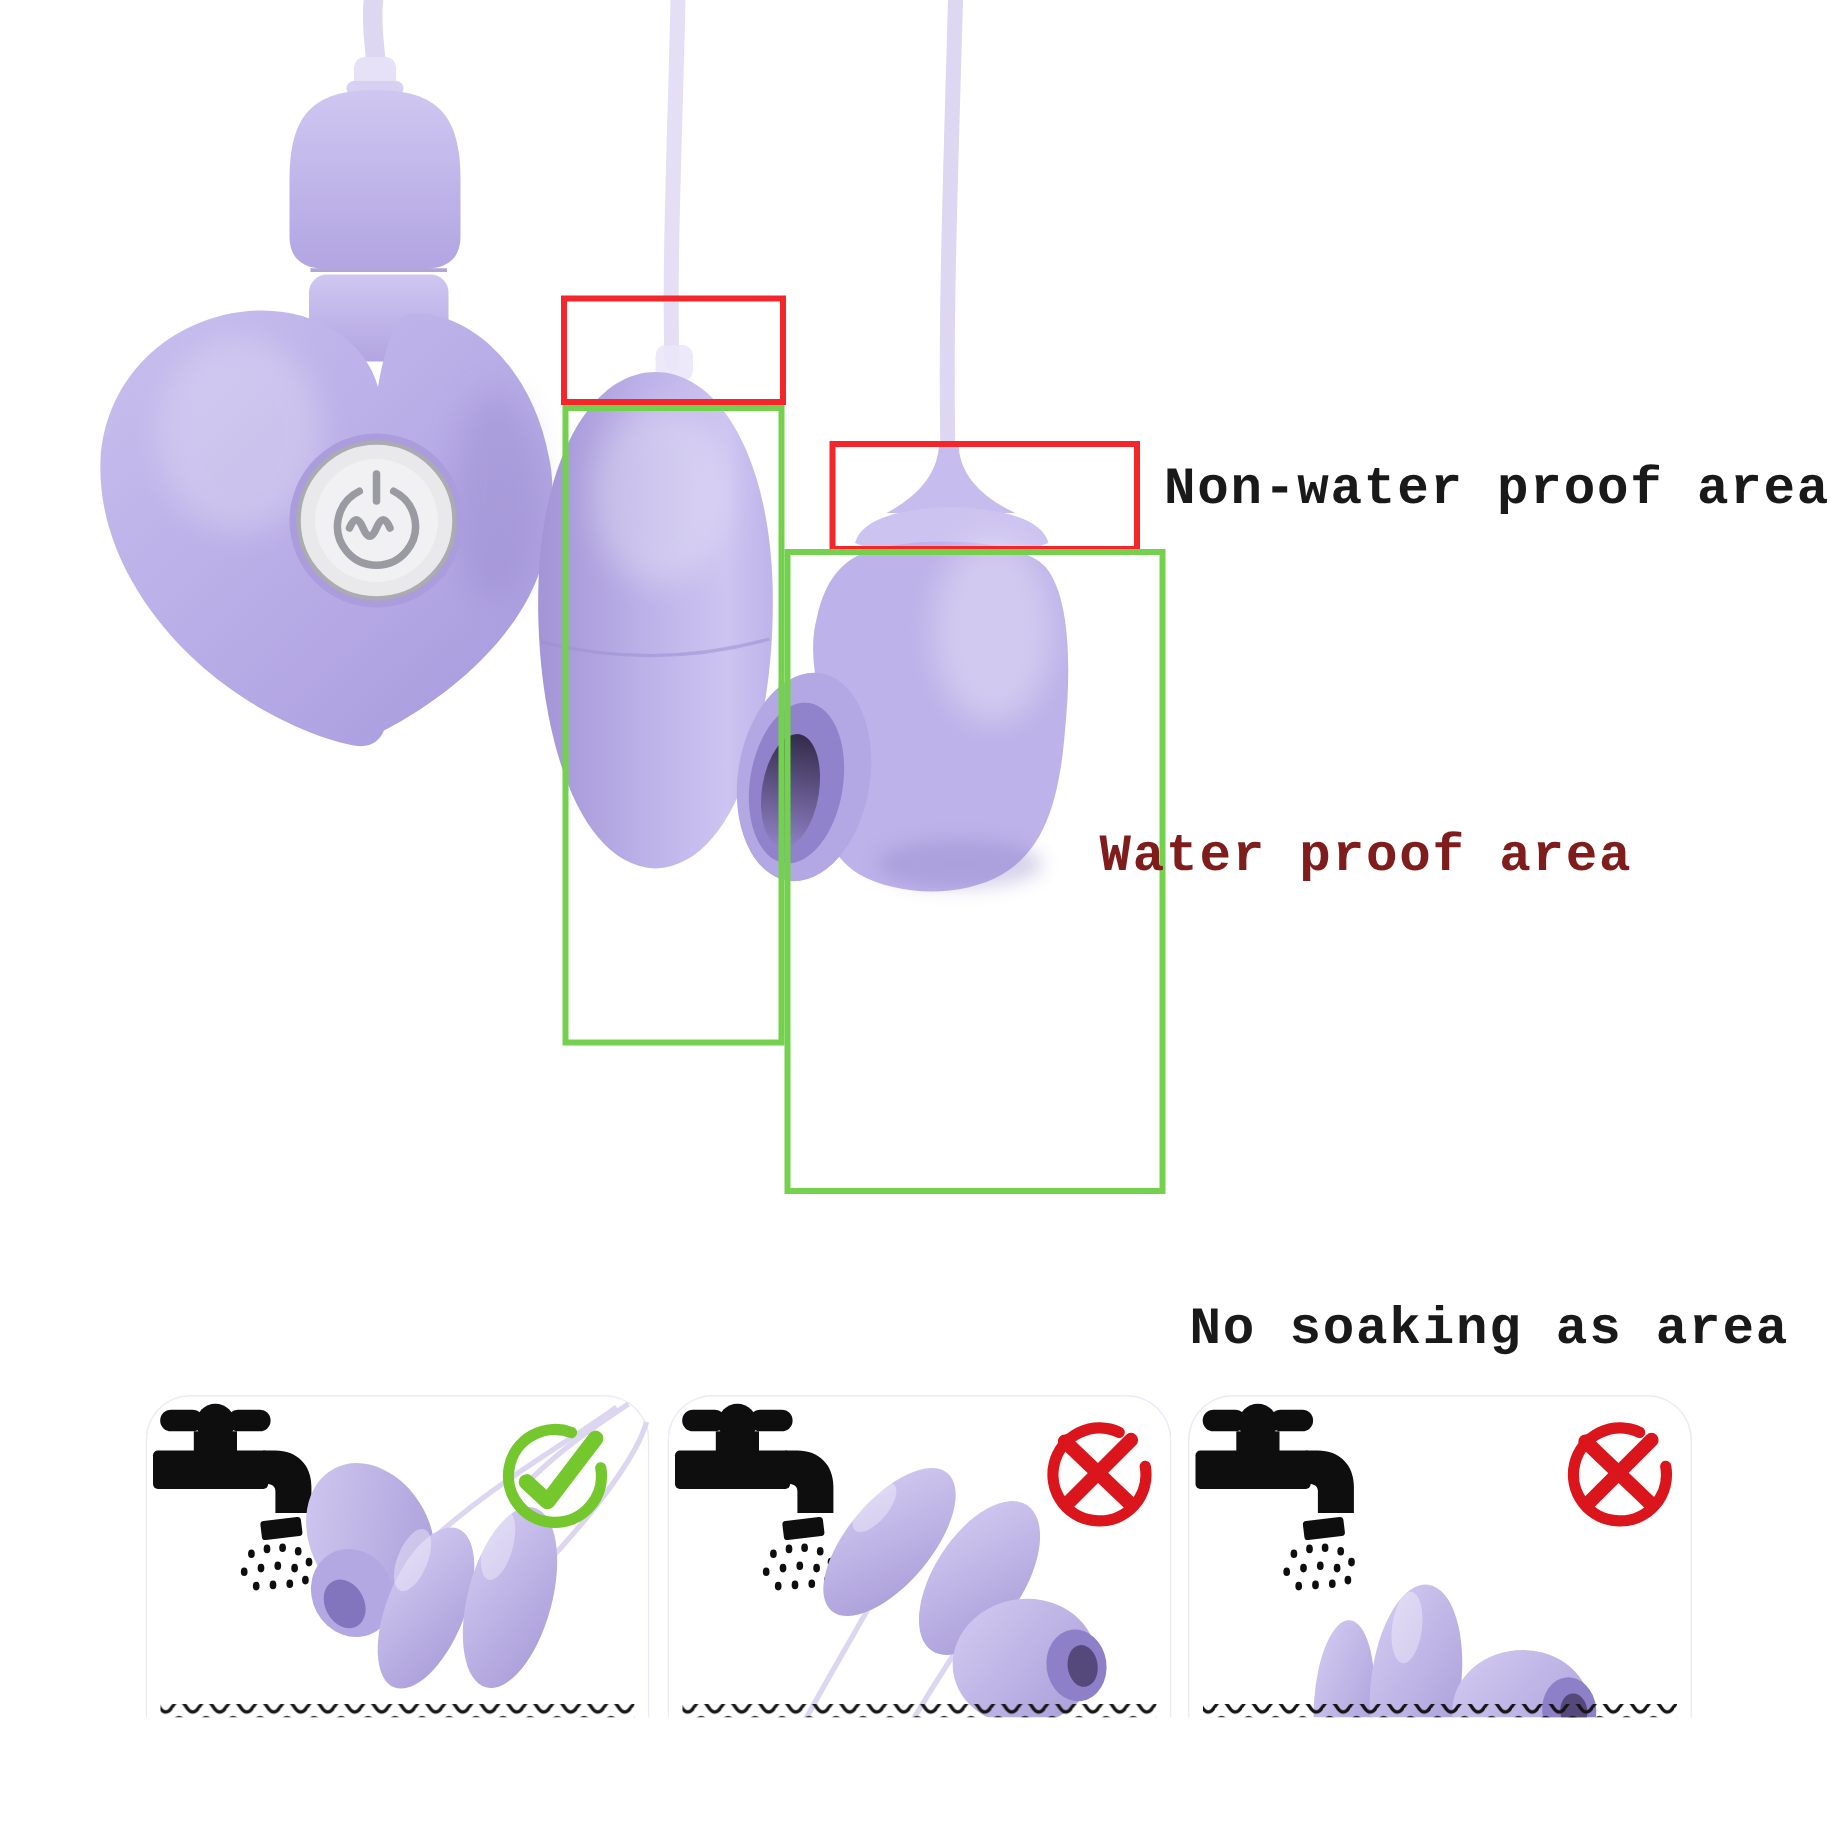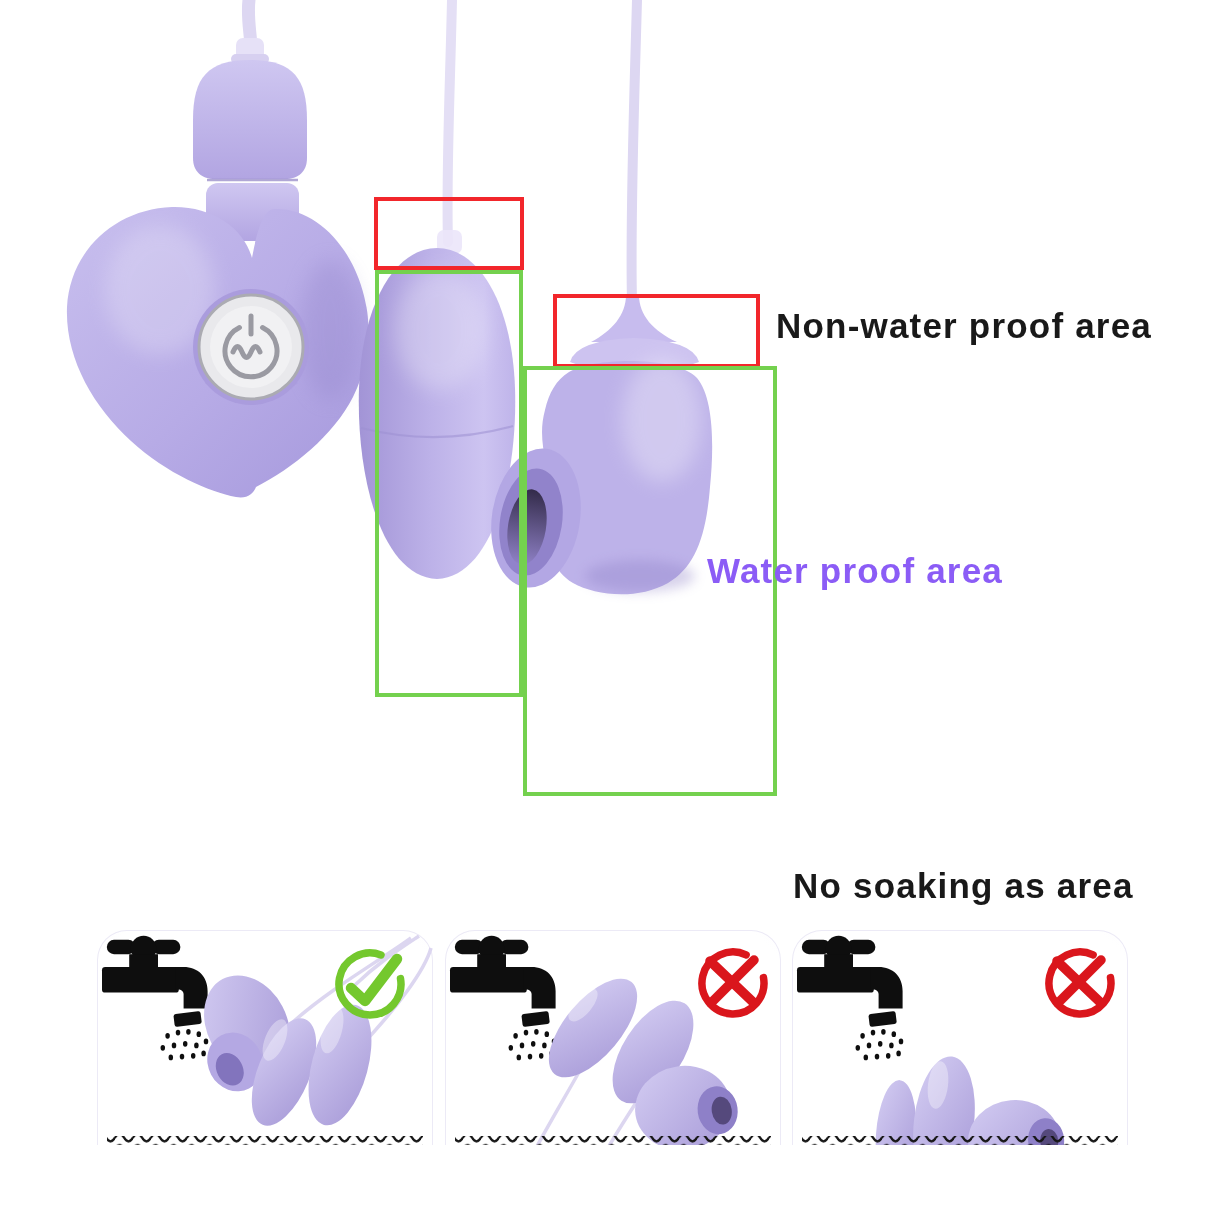--- a/index.html
+++ b/index.html
@@ -1,18 +1,18 @@
 <!DOCTYPE html>
 <html><head>
 <meta charset="utf-8">
 <style>
   html,body{margin:0;padding:0;background:#ffffff;}
   .scene{
     position:relative;width:1220px;height:1145px;background:#ffffff;overflow:hidden;
-    font-family:Liberation Sans, sans-serif;
+    font-family:Liberation Mono, monospace;
     text-align:center;
   }
   .scene svg{display:block;}
   .device-scene{position:absolute;left:0;top:0;}
   .abox{position:absolute;border-style:solid;border-width:4px;background:transparent;}
   #box-red-egg{left:374px;top:197px;width:142px;height:65px;}
   #box-green-egg{left:375px;top:270px;width:140px;height:419px;}
   #box-red-sucker{left:553px;top:294px;width:199px;height:66px;}
   #box-green-sucker{left:523px;top:366px;width:246px;height:422px;}
   .label{
@@ -173,21 +173,21 @@
       <ellipse cx="640" cy="576" rx="55" ry="16" fill="#8d7fc6" opacity="0.35" filter="url(#blur6)"></ellipse>
     </g>
   </svg>
 
   <div class="abox" id="box-red-egg" style="border-color: rgb(242, 38, 43);"></div>
   <div class="abox" id="box-green-egg" style="border-color: rgb(116, 209, 78);"></div>
   <div class="abox" id="box-red-sucker" style="border-color: rgb(242, 38, 43);"></div>
   <div class="abox" id="box-green-sucker" style="border-color: rgb(116, 209, 78);"></div>
 
   <div class="label" id="label-nonwater" style="color: rgb(25, 25, 25);">Non-water proof area</div>
-  <div class="label" id="label-water" style="color: #8b5cf6;">Water proof area</div>
+  <div class="label" id="label-water" style="color: #7f1d1d; margin-left: 26px;">Water proof area</div>
   <div class="label" id="label-soak" style="color: rgb(25, 25, 25);">No soaking as area</div>
 
   <div class="panel" id="panel-1">
     <svg width="336" height="272" viewBox="0 0 336 272">
       <g transform="translate(5,5) scale(0.8)" fill="#0e0e0e">
         <use href="#faucetIcon"></use>
       </g>
       <g>
         <path d="M258,55 C282,32 304,18 322,6" stroke="#dcd6f0" stroke-width="3.5" fill="none"></path>
         <path d="M196,92 C234,58 284,30 314,8" stroke="#dcd6f0" stroke-width="3.5" fill="none"></path>

